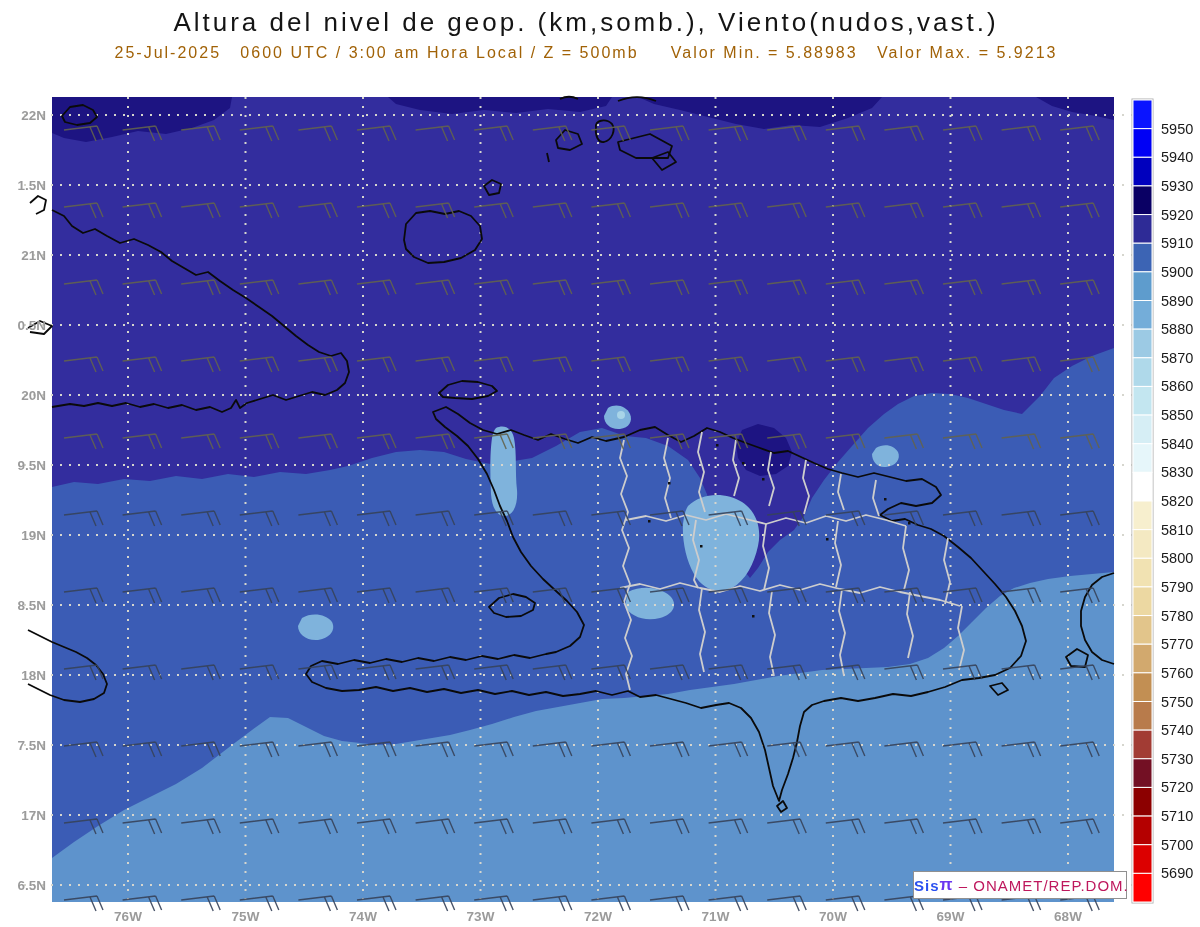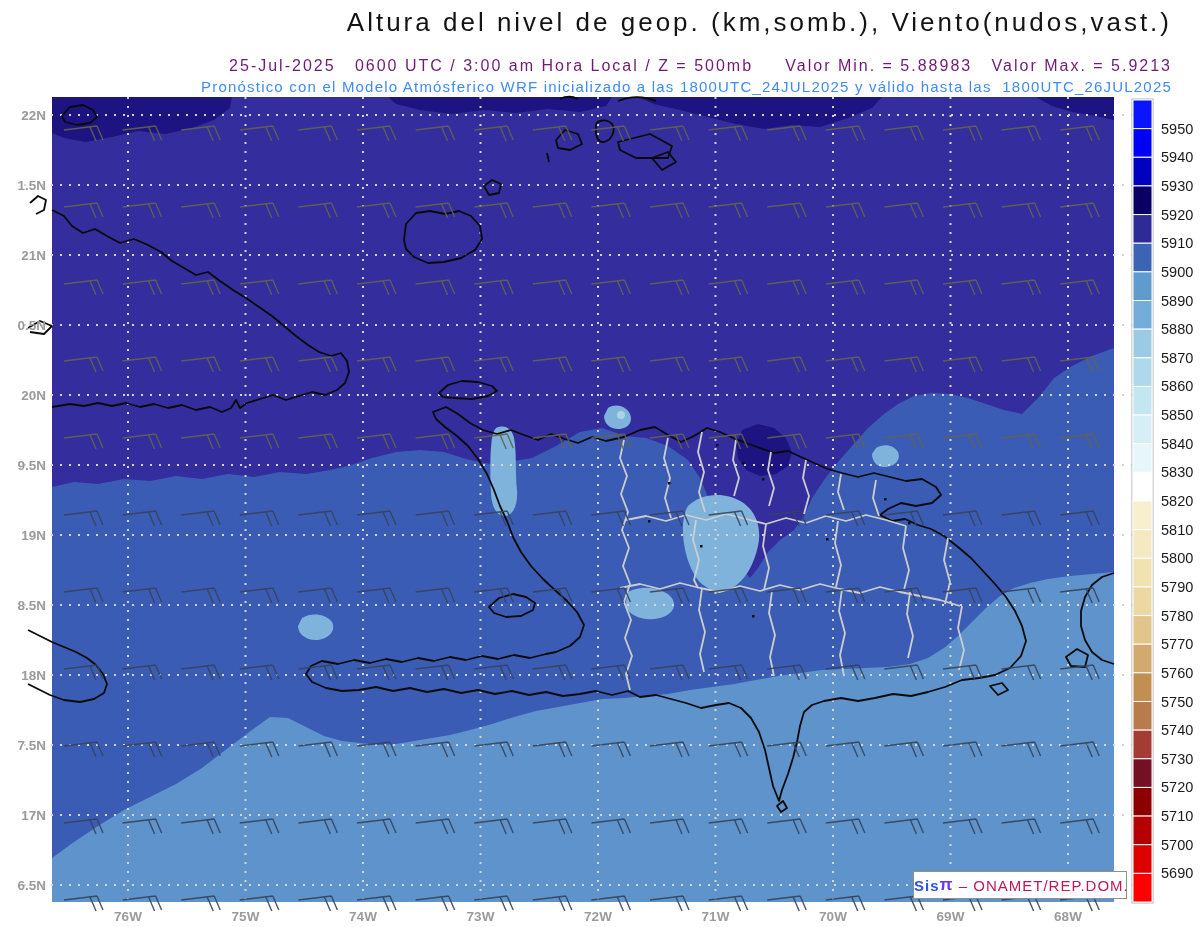--- a/index.html
+++ b/index.html
@@ -1,38 +1,37 @@
 <!DOCTYPE html>
 <html><head>
 <meta charset="utf-8">
 <style>
   html,body{margin:0;padding:0;width:1200px;height:927px;background:#ffffff;overflow:hidden;
             font-family:"Liberation Sans", sans-serif;}
   #stage{position:relative;width:1200px;height:927px;background:#fff;}
-  #hdr{position:absolute;left:0;top:0;width:1172px;text-align:right;z-index:5;}
+  #hdr{position:absolute;left:0;top:0;width:1172px;text-align:center;z-index:5;}
   #hdr .t1{margin-top:7px;font-size:26px;letter-spacing:3px;color:#141414;white-space:pre;font-weight:400;}
-  #hdr .t2{margin-top:19px;font-size:16px;letter-spacing:2px;color:#701a75;white-space:pre;font-weight:500;}
+  #hdr .t2{margin-top:6px;font-size:16px;letter-spacing:2px;color:#a16207;white-space:pre;font-weight:500;}
   #hdr .t3{margin-top:3px;font-size:15px;letter-spacing:1.2px;color:#3f8cf0;white-space:pre;font-weight:500;}
   #mapsvg{position:absolute;left:0;top:0;z-index:1;}
   #sispi{position:absolute;left:913px;top:871px;width:212px;height:26px;background:#ffffff;
          border:1.5px solid #909090;z-index:6;display:flex;align-items:center;
          font-size:15px;letter-spacing:1px;white-space:pre;}
   #sispi .sis{color:#2a50f0;font-weight:600;}
   #sispi .pi{color:#6a35f0;font-weight:700;font-size:17px;}
   #sispi .rest{color:#be185d;font-weight:500;}
 </style>
 </head>
 <body>
 
 <div id="stage">
 
   <div id="hdr">
     <div class="t1">Altura del nivel de geop. (km,somb.), Viento(nudos,vast.)</div>
     <div class="t2">25-Jul-2025   0600 UTC / 3:00 am Hora Local / Z = 500mb     Valor Min. = 5.88983   Valor Max. = 5.9213</div>
-    <div class="t3">Pronóstico con el Modelo Atmósferico WRF inicializado a las 1800UTC_24JUL2025 y válido hasta las  1800UTC_26JUL2025</div>
   </div>
 
   <svg id="mapsvg" width="1200" height="927" viewBox="0 0 1200 927">
       <defs>
         <clipPath id="maparea">
           <rect x="52" y="97" width="1062" height="805"></rect>
         </clipPath>
       </defs>
       <g clip-path="url(#maparea)">
         <rect x="52" y="97" width="1062" height="805" fill="#3b5cb5"></rect>

